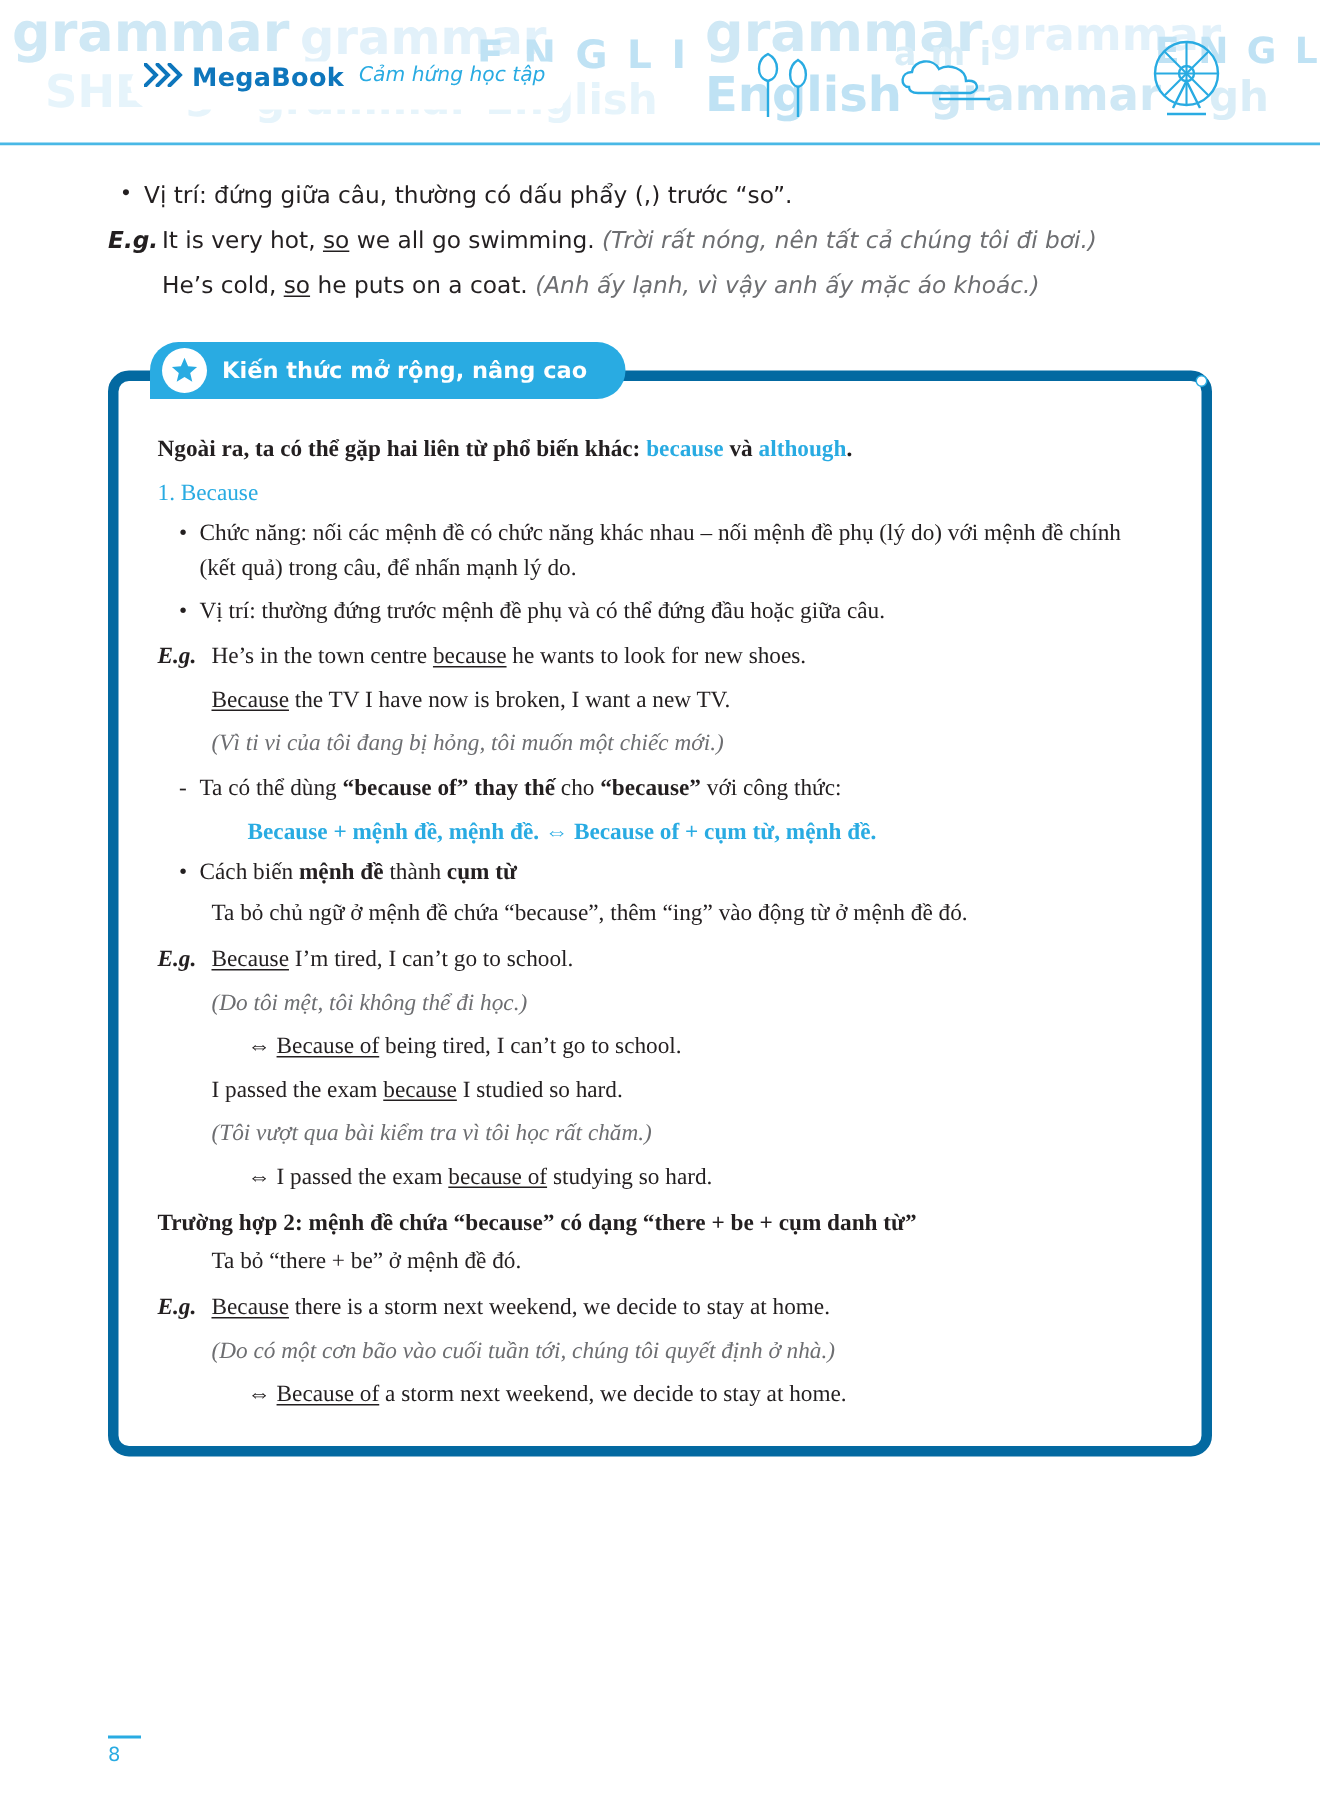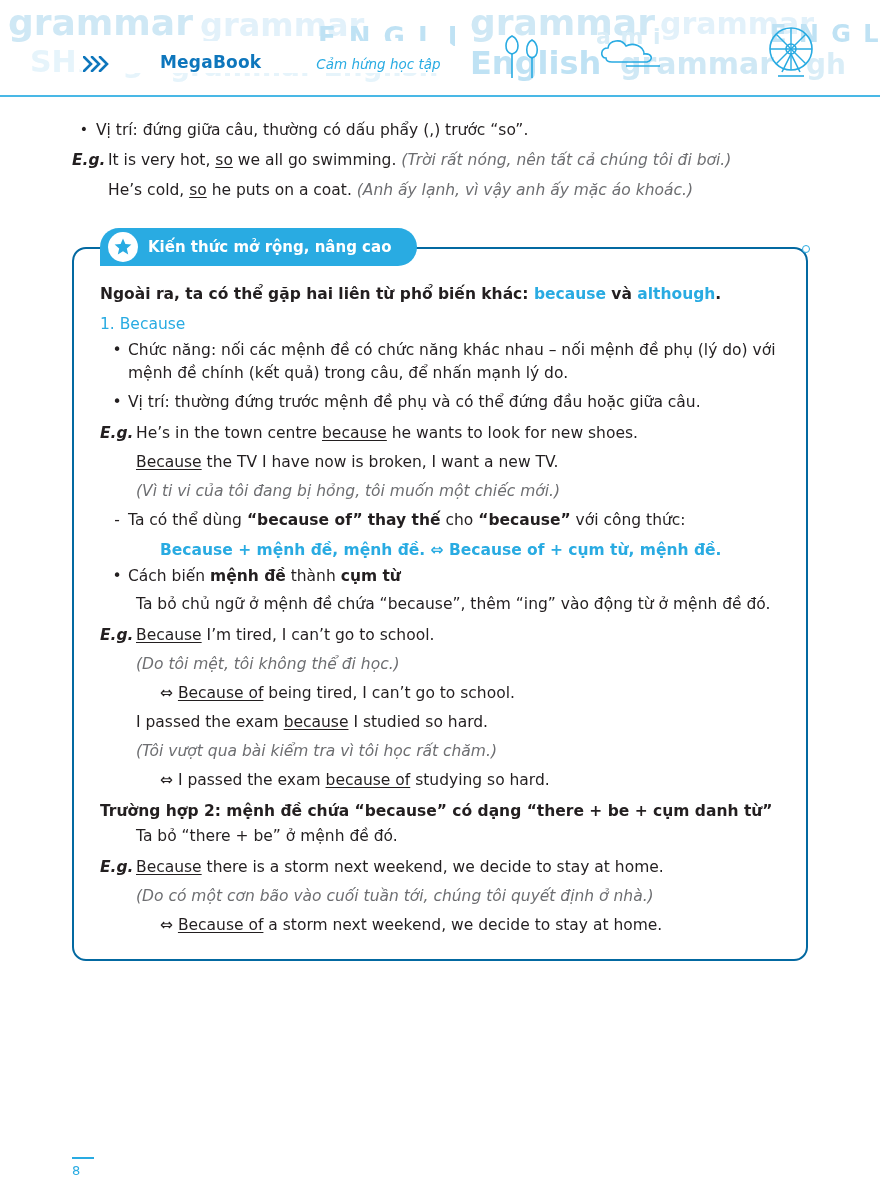--- a/index.html
+++ b/index.html
@@ -51,30 +51,29 @@
   .header-rule {
     position: absolute;
     left: 0; right: 0; bottom: 0;
     height: 2px;
     background: #29abe2;
     opacity: .85;
   }
 
   .logo-pill {
     position: absolute;
-    left: 75px;
+    left: 88px;
     top: 42px;
     height: 30px;
     background: #ffffff;
     border-radius: 15px;
     display: flex;
-    align-items: flex-end;
+    align-items: flex-start;
     padding: 0 16px 0 8px;
     box-shadow: 0 0 0 1px #ffffff;
-    gap: 45px;
   }
   .logo-chevrons { display: flex; margin-right: 6px; }
   .logo-chevrons svg { display: block; }
   .logo-name {
     font-size: 17px;
     font-weight: bold;
     color: #0e76bc;
     letter-spacing: .2px;
   }
   .logo-tag {
@@ -153,24 +152,25 @@
     margin-right: 10px;
   }
   .callout-tab-label {
     color: #ffffff;
     font-size: 15px;
     font-weight: bold;
   }
   .callout-box {
     position: relative;
     margin-top: -19px;
-    border: 2px solid #0369a1;
+    border: 7px solid #0369a1;
     border-radius: 14px;
     padding: 34px 26px 22px 26px;
     background: #ffffff;
+    font-family: Liberation Serif, serif;
   }
   .callout-dot {
     position: absolute;
     right: -4px;
     top: -4px;
     width: 8px; height: 8px;
     border: 1.5px solid #29abe2;
     border-radius: 50%;
     background: #ffffff;
   }

